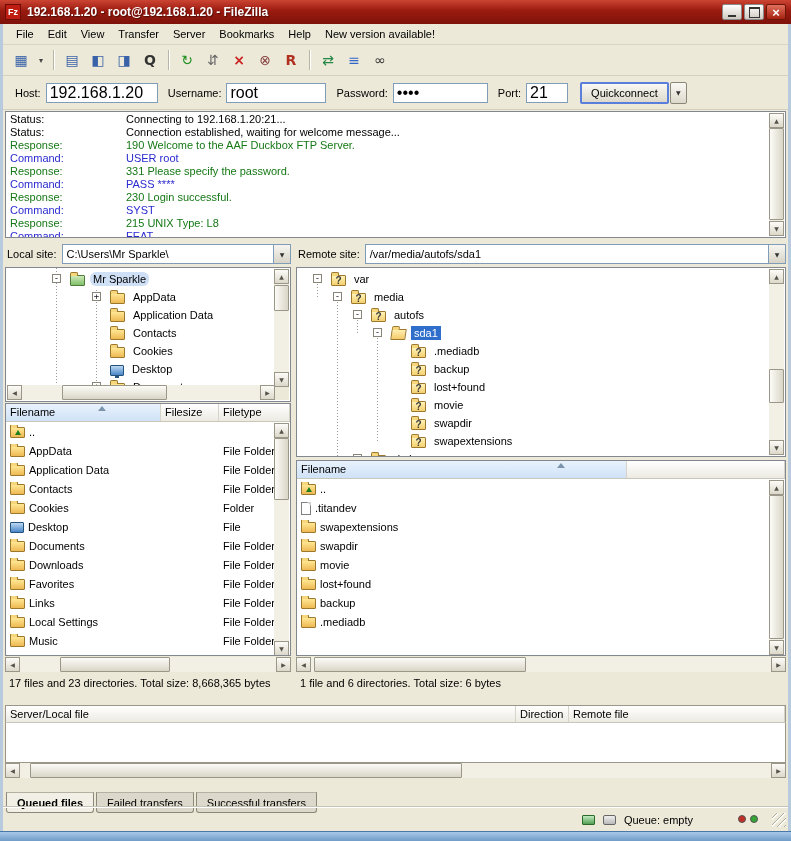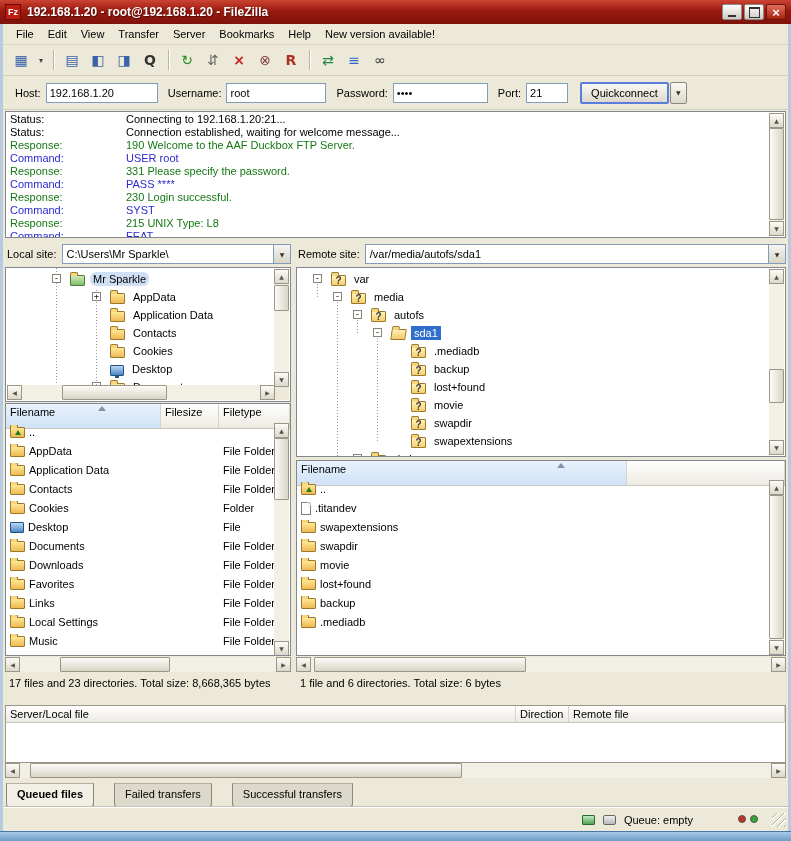--- a/index.html
+++ b/index.html
@@ -37,21 +37,21 @@
     display:flex; align-items:center; padding-left:6px; gap:2px; border-bottom:1px solid #d4d1c0; }
   .tbtn { width:24px; height:24px; display:flex; align-items:center; justify-content:center;
     font-family:"DejaVu Sans",sans-serif; font-size:14px; border:1px solid transparent; border-radius:2px; }
   .tbtn.narrow { width:12px; font-size:8px; }
   .tsep { width:1px; height:20px; background:#b8b5a5; box-shadow:1px 0 0 #fff; margin:0 4px; }
   .quickbar { position:absolute; left:3px; top:76px; width:785px; height:34px;
     display:flex; align-items:center; padding-left:8px; border-bottom:1px solid #d4d1c0; }
   .q-label { margin:0 5px 0 10px; white-space:nowrap; }
   .q-label.first { margin-left:4px; }
   .q-input { height:20px; border:1px solid #7f9db9; background:#fff; padding:0 3px;
-    font-family:"Liberation Sans",sans-serif; font-size:11px; }
+    font-family:"Liberation Sans",sans-serif; font-size:16px; }
   .qc-button { height:22px; margin-left:12px; padding:0 9px; font-family:"Liberation Sans",sans-serif;
     font-size:11px; background:linear-gradient(#f9f8f3,#ddd9cc); border:2px solid #5a7edc; border-radius:2px; }
   .qc-drop { width:17px; height:22px; margin-left:1px; background:linear-gradient(#f9f8f3,#ddd9cc);
     border:1px solid #8a877a; border-radius:2px; display:flex; align-items:center; justify-content:center; }
   .qc-drop::before { content:"▼"; font-family:"DejaVu Sans",sans-serif; font-size:6px; color:#333; }
   
   .log { position:absolute; left:5px; top:111px; width:781px; height:127px;
     background:#fff; border:1px solid #828790; overflow:hidden; padding-top:1px; }
   .log-line { display:flex; height:13px; line-height:13px; white-space:nowrap; }
   .log-kind { width:120px; padding-left:4px; flex:none; }
@@ -104,21 +104,21 @@
   .i-desktop { position:relative; width:14px; height:11px; margin-top:2px; border:1px solid #23527c;
     background:linear-gradient(180deg,#bcd8f2,#4a86c8); border-radius:1px; }
   .i-desktop::after { content:""; position:absolute; left:4px; bottom:-3px; width:4px; height:2px; background:#23527c; }
   .i-file { position:relative; width:10px; height:13px; margin-top:1px; background:#fff; border:1px solid #808080; }
   .i-file::before { content:""; position:absolute; right:-1px; top:-1px; width:0; height:0;
     border-top:4px solid #d0d0d0; border-left:4px solid transparent; }
   
   .flist { position:absolute; background:#fff; border:1px solid #828790; overflow:hidden; }
   .flist.local-list { left:5px; top:403px; width:286px; height:253px; }
   .flist.remote-list { left:296px; top:460px; width:490px; height:196px; }
-  .list-header { position:relative; display:flex; height:25px;
+  .list-header { position:relative; display:flex; height:18px;
     background:linear-gradient(#ffffff,#eceae2); border-bottom:1px solid #c9c6ba; }
   .hcell { padding:2px 4px; border-right:1px solid #d6d3c8; height:100%; white-space:nowrap; overflow:hidden; }
   .hcell.sorted { background:linear-gradient(#e9f2fd,#cfe2f7); }
   .local-list .c0 { width:155px; } .local-list .c1 { width:58px; } .local-list .c2 { flex:1; }
   .remote-list .c0 { width:330px; } .remote-list .cR { flex:1; }
   .sortarrow { position:absolute; top:2px; width:0; height:0;
     border-left:4px solid transparent; border-right:4px solid transparent; border-bottom:5px solid #7c94ac; }
   .local-list .sortarrow { left:92px; }
   .remote-list .sortarrow { left:260px; }
   .list-body { position:absolute; left:0; right:0; top:18px; bottom:0; overflow:hidden; }
@@ -154,21 +154,21 @@
   .rlist-vs { right:1px; top:19px; height:175px; } .rlist-vs .vthumb { top:15px; height:144px; }
   .llist-hs { left:5px; top:657px; width:286px; } .llist-hs .hthumb { left:55px; width:110px; }
   .rlist-hs { left:296px; top:657px; width:490px; } .rlist-hs .hthumb { left:18px; width:212px; }
   .queue-hs { left:5px; top:763px; width:781px; } .queue-hs .hthumb { left:25px; width:432px; }
   
   .queue-header { position:absolute; left:5px; top:705px; width:781px; height:18px; display:flex;
     background:linear-gradient(#ffffff,#eceae2); border:1px solid #9a968a; border-bottom:1px solid #c9c6ba; }
   .queue-header .qc0 { width:510px; } .queue-header .qc1 { width:53px; } .queue-header .qc2 { flex:1; }
   .queue-body { position:absolute; left:5px; top:723px; width:781px; height:40px;
     background:#fff; border:1px solid #9a968a; border-top:none; }
-  .tabs { position:absolute; left:6px; top:783px; height:24px; display:flex; gap:20px; }
+  .tabs { position:absolute; left:6px; top:783px; height:38px; display:flex; gap:2px;align-items:center; }
   .tab { padding:4px 10px 3px; border:1px solid #8c8878; border-top:1px solid #b5b1a2;
     background:#dcd8cb; border-radius:0 0 3px 3px; white-space:nowrap; }
   .tab.active { background:#f2f0e6; font-weight:bold; }
   
   .statusbar { position:absolute; left:3px; top:806px; width:785px; height:25px;
     border-top:1px solid #c6c3b4; box-shadow:inset 0 1px 0 #fff; }
   .sb-right { position:absolute; right:95px; top:0; height:25px; display:flex; align-items:center; gap:8px; }
   .sb-screen { width:13px; height:10px; border:1px solid #2a6a2a; border-radius:1px;
     background:linear-gradient(#bfeac0,#53a055); }
   .sb-gauge { width:13px; height:10px; border:1px solid #666; border-radius:2px;

